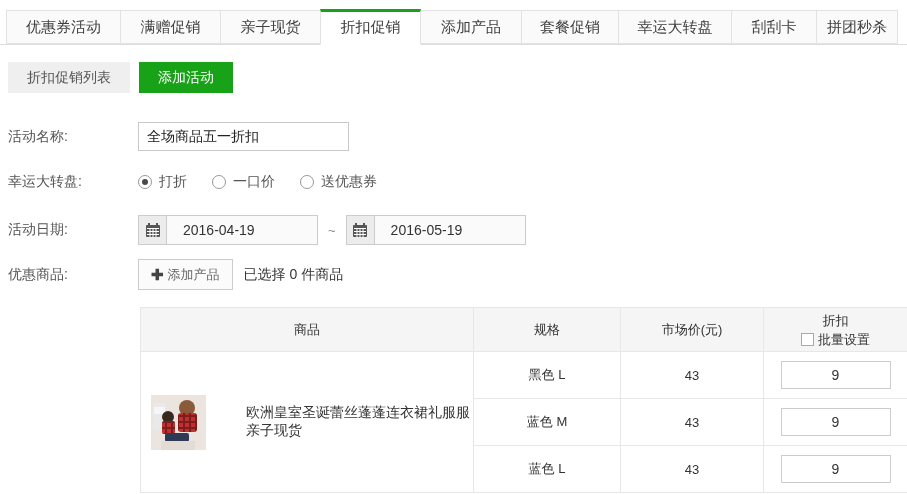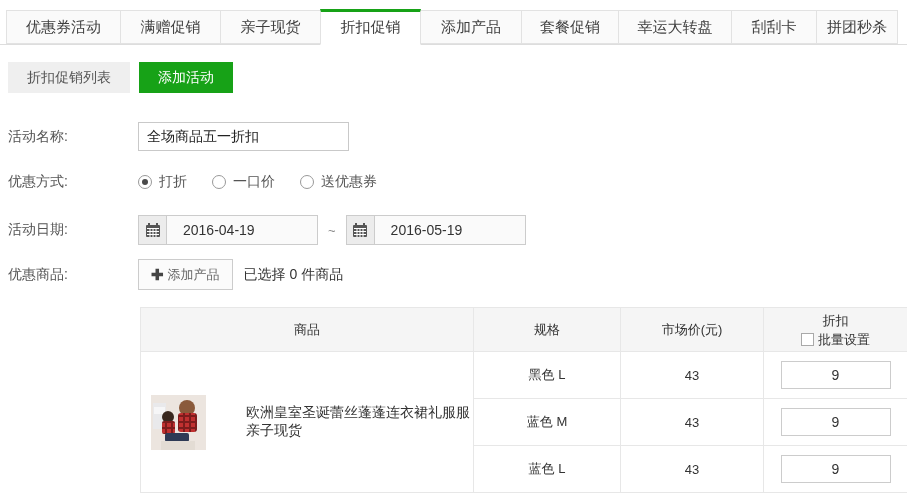--- a/index.html
+++ b/index.html
@@ -97,21 +97,21 @@
   </div>
 
   <div class="form">
 
     <div class="row row-name">
       <div class="row-label">活动名称:</div>
       <input class="text-input" type="text" value="全场商品五一折扣" style="">
     </div>
 
     <div class="row row-method">
-      <div class="row-label">优惠方式:</div>
+      <div class="row-label">幸运大转盘:</div>
       <div class="radio-group">
         <span class="radio-opt">
           <span class="radio radio-checked"></span>
           <span>打折</span>
         </span>
         <span class="radio-opt">
           <span class="radio"></span>
           <span>一口价</span>
         </span>
         <span class="radio-opt">

